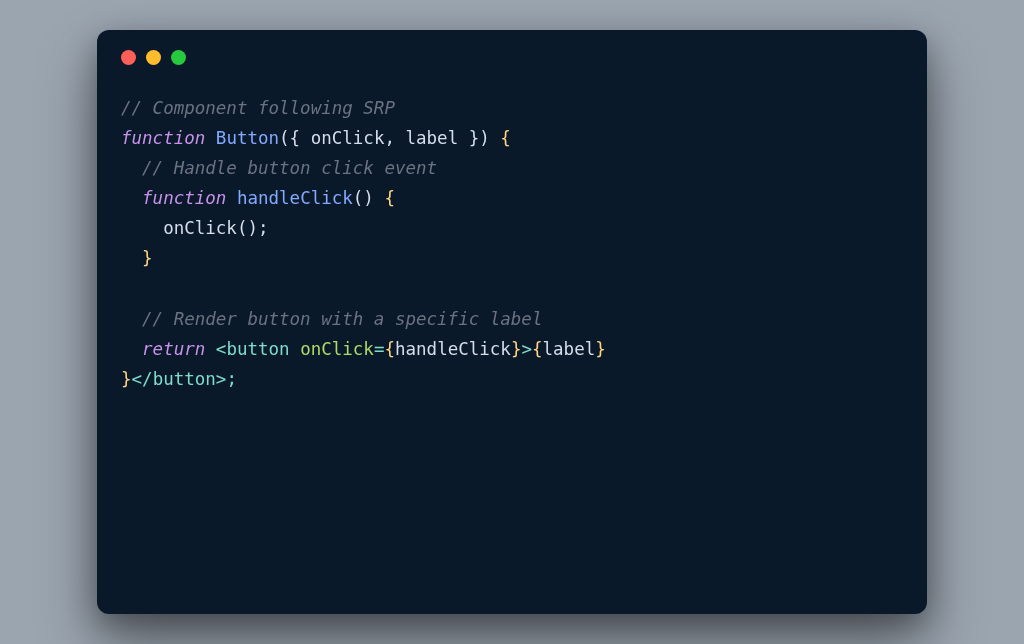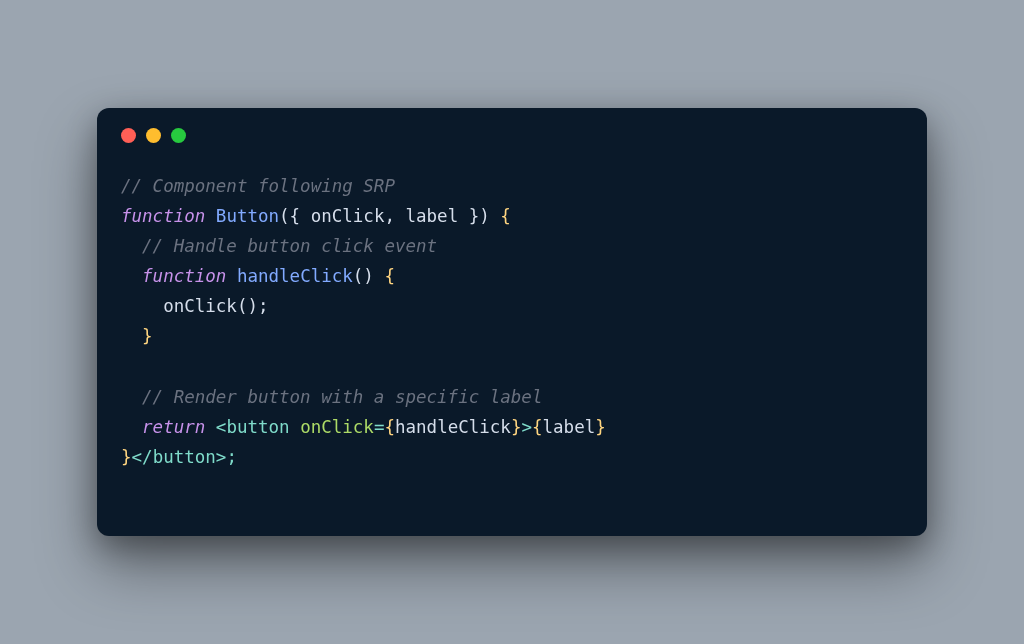--- a/index.html
+++ b/index.html
@@ -12,21 +12,21 @@
       width: 1024px;
       height: 644px;
       display: flex;
       align-items: center;
       justify-content: center;
       font-family: 'SF Mono', 'Monaco', 'Menlo', 'Consolas', monospace;
     }
     .window {
       background: #0a1929;
       width: 830px;
-      height: 428px;
+      height: 584px;
       border-radius: 12px;
       box-shadow: 0 30px 60px rgba(0,0,0,0.4), 0 10px 30px rgba(0,0,0,0.3);
       padding: 20px 24px;
     }
     .titlebar {
       display: flex;
       gap: 10px;
       padding-bottom: 28px;
     }
     .dot {

